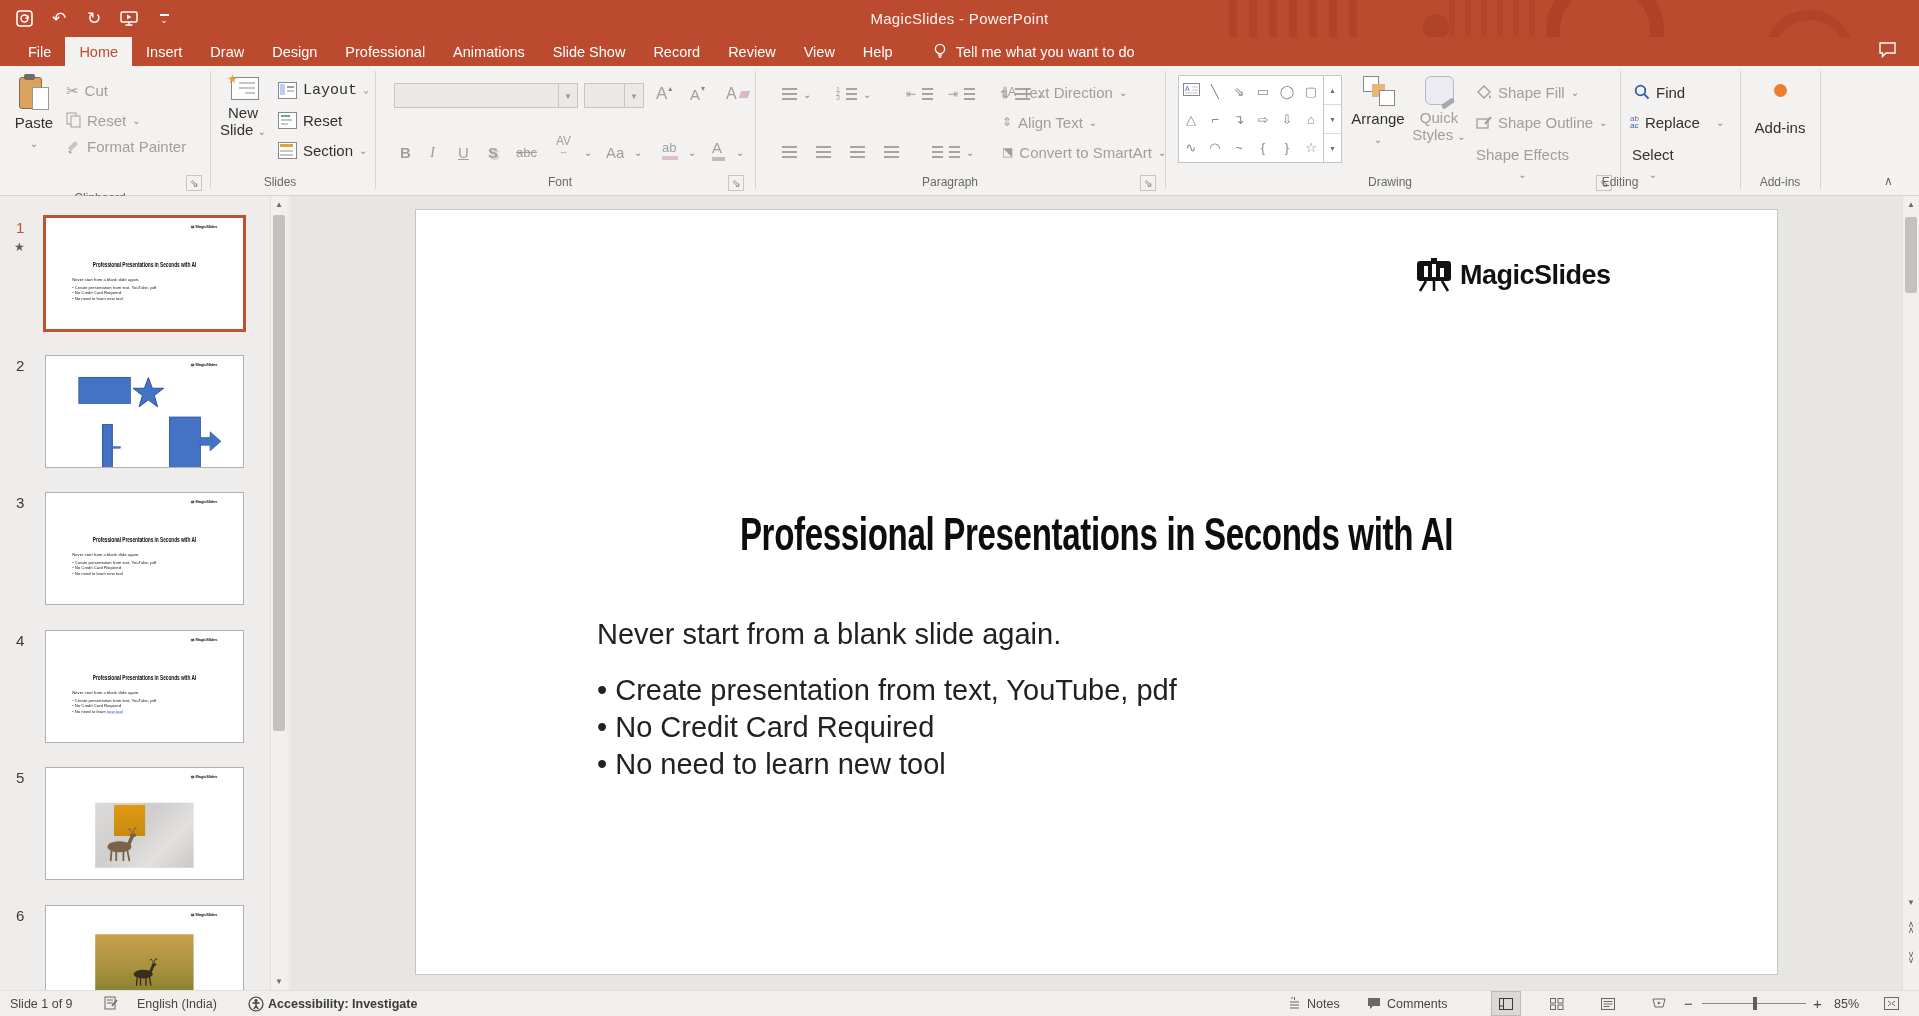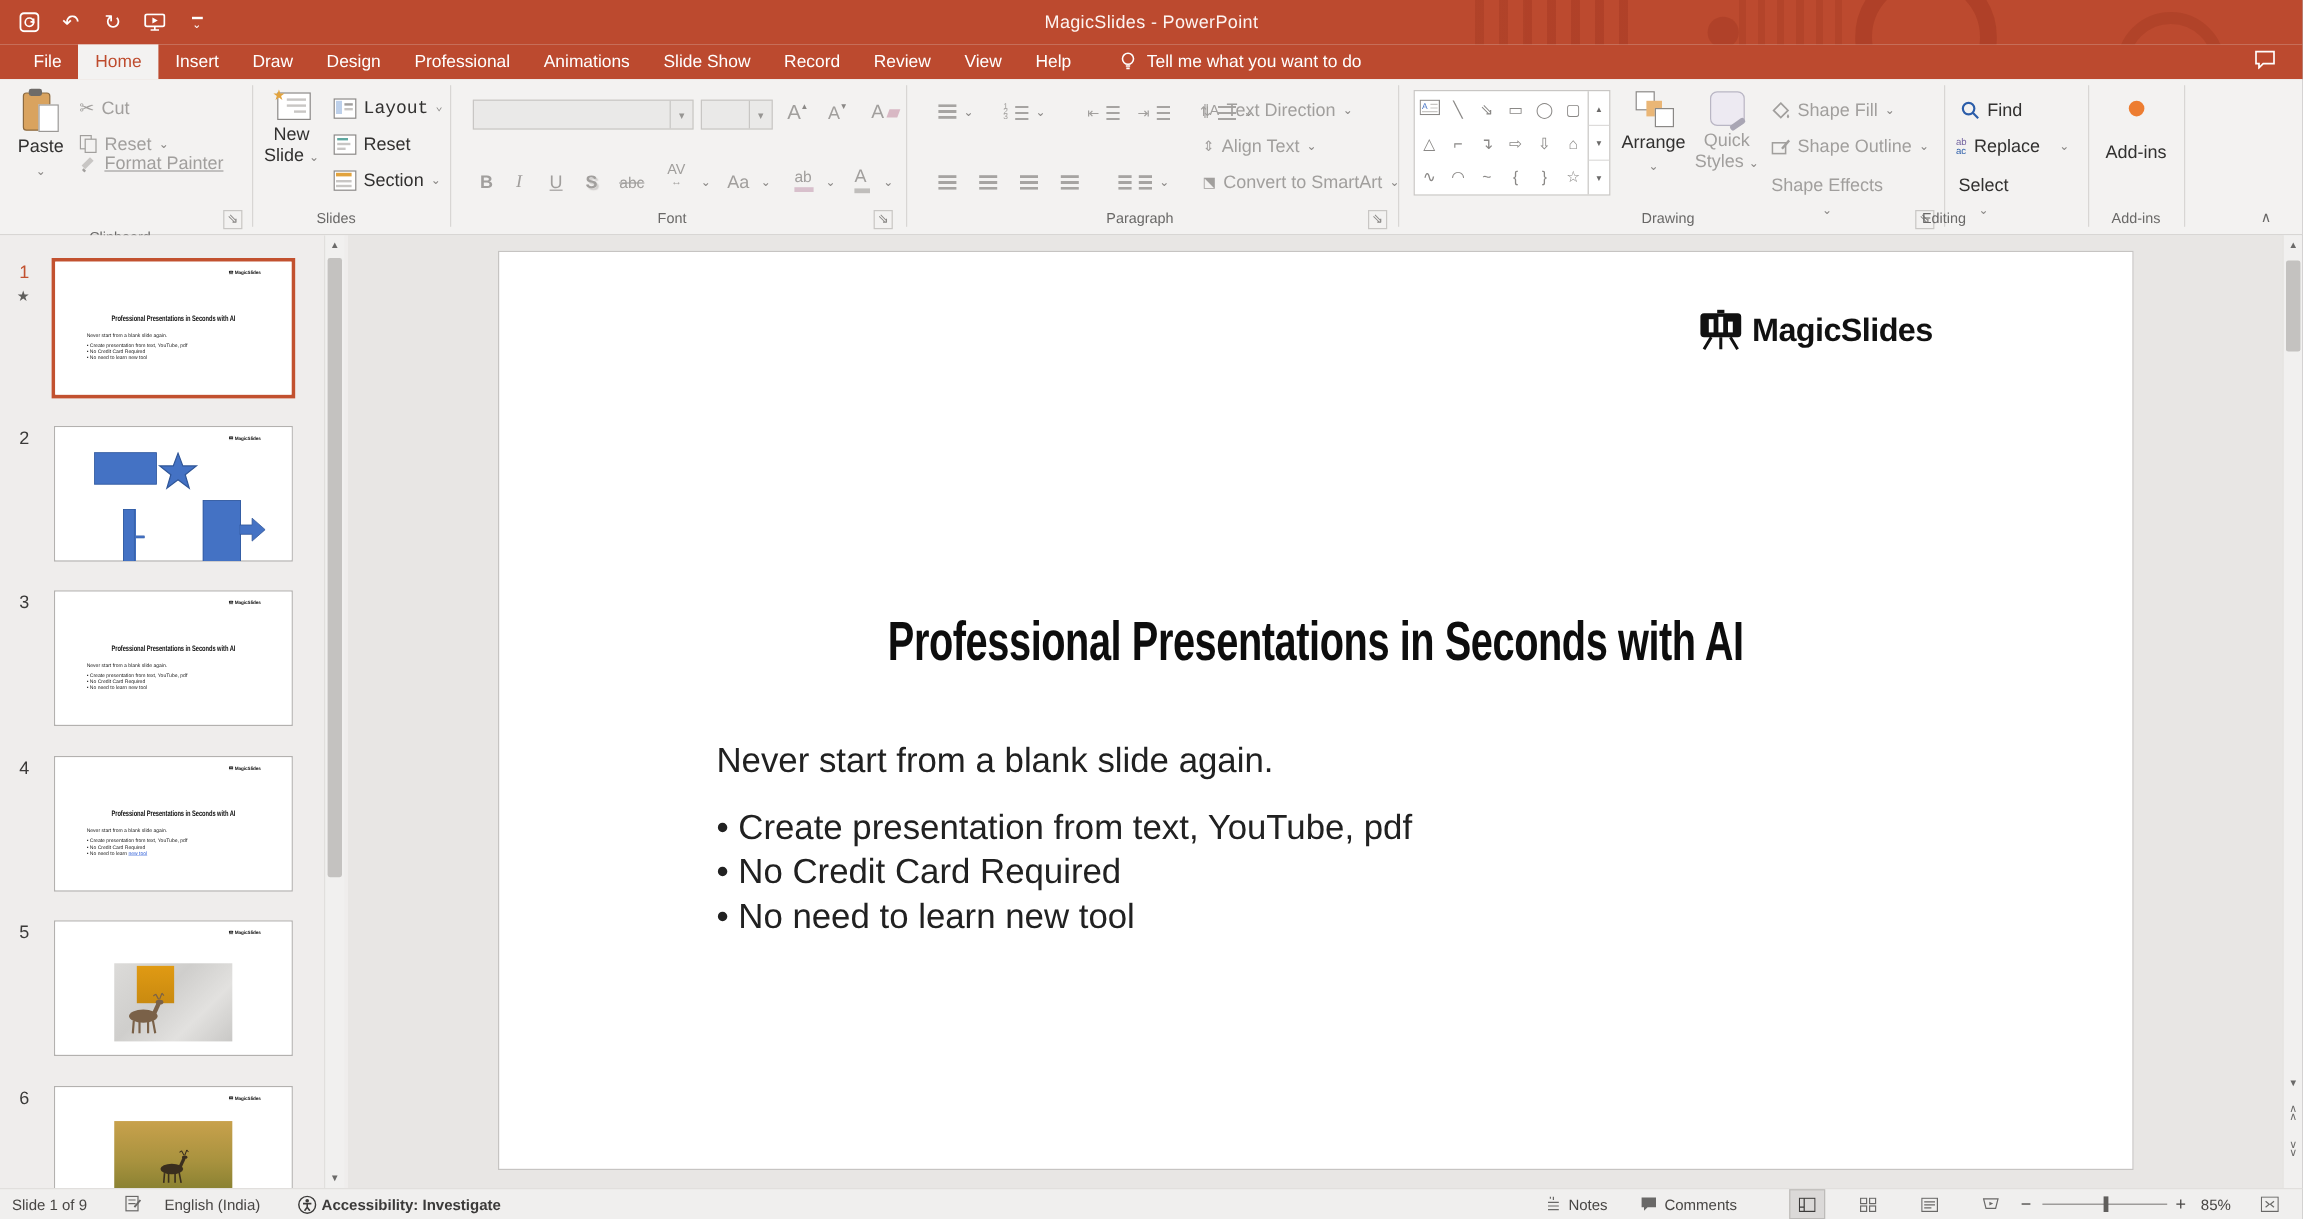--- a/index.html
+++ b/index.html
@@ -200,21 +200,21 @@
       <span>Cut</span>
     </div>
     <div class="sbtn dis" style="left:66px;top:42px;">
       <svg width="15" height="16" viewBox="0 0 15 16">
           <rect x="1" y="1" width="9" height="11" fill="#F3F2F1" stroke="#A19F9D"></rect>
           <rect x="5" y="4" width="9" height="11" fill="#F3F2F1" stroke="#A19F9D"></rect>
         </svg>
       <span>Reset</span>
       <span class="dd">⌄</span>
     </div>
-    <div class="sbtn dis" style="left:66px;top:58px;text-decoration:underline;">
+    <div class="sbtn dis" style="left:66px;top:68px;">
       <svg width="15" height="15" viewBox="0 0 15 15">
           <path d="M2 9 L9 2 L12 5 L5 12 Z" fill="#C8C6C4"></path>
           <path d="M3 12 L5 14" stroke="#A19F9D" stroke-width="2"></path>
         </svg>
       <span>Format Painter</span>
     </div>
     <div class="glabel" style="left:40px;width:120px;margin-top:16px;">Clipboard</div>
     <div class="launcher" style="left:186px;">⇘</div>
 
     <div class="bigbtn en" style="left:216px;top:8px;width:54px;">

